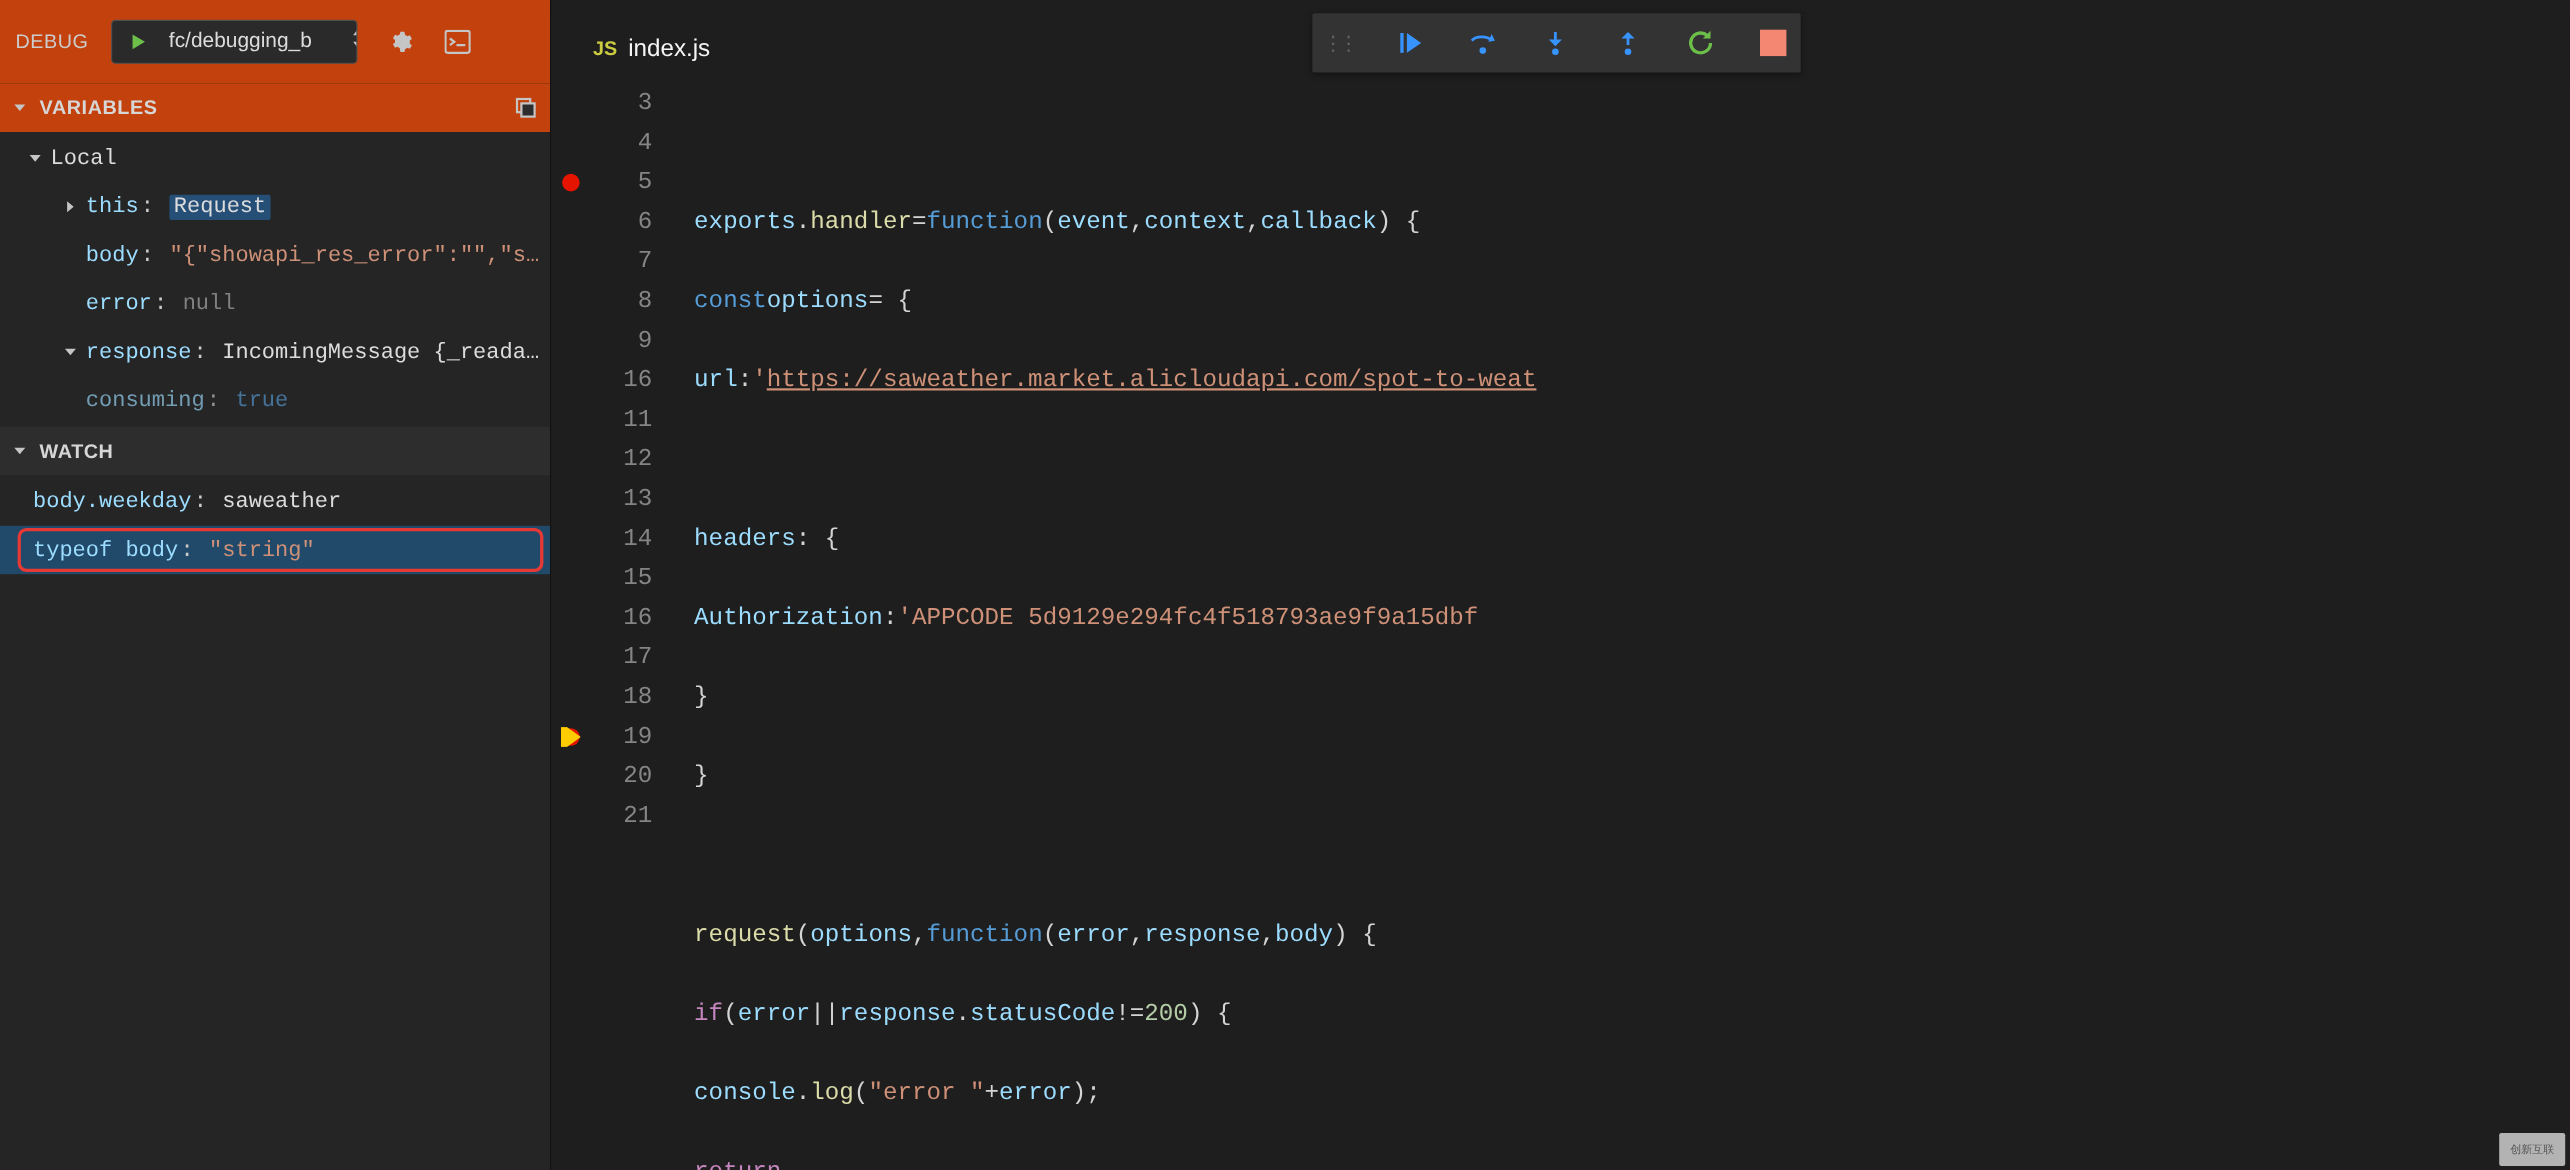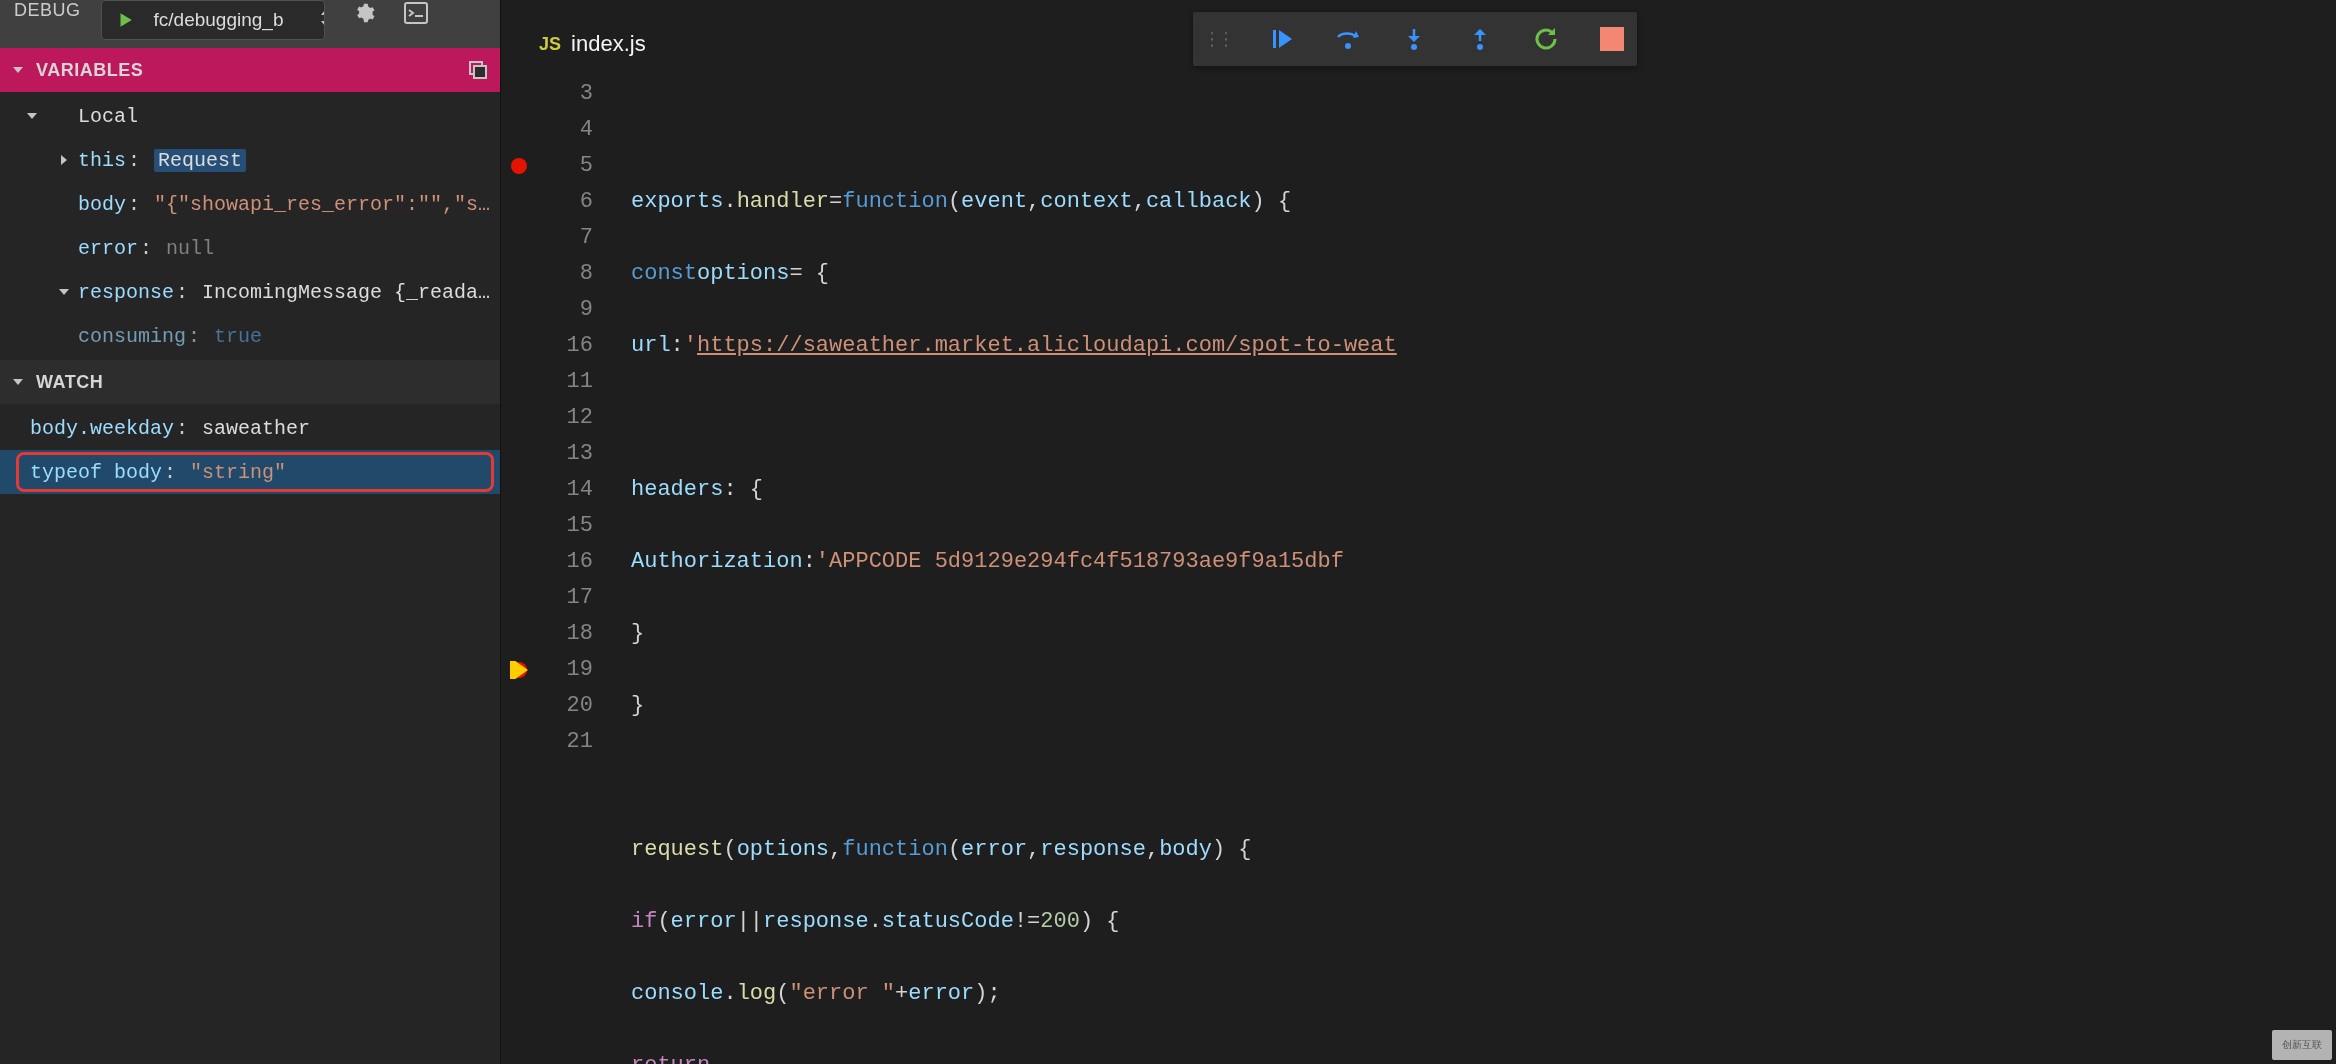--- a/index.html
+++ b/index.html
@@ -22,25 +22,25 @@
   
   .sidebar {
     width: 501px;
     background: #252526;
     display: flex;
     flex-direction: column;
     border-right: 1px solid #111;
   }
   .debug-toolbar {
     display: flex;
-    align-items: flex-start;
-    height: 48px;
+    align-items: center;
+    height: 76px;
     padding: 0 14px;
     gap: 12px;
-    background: #404040;
+    background: #c2410c;
   }
   .debug-title {
     color: #cccccc;
     font-family: -apple-system, "Segoe UI", sans-serif;
     font-size: 18px;
     letter-spacing: 0.5px;
     font-weight: 400;
     margin-right: 8px;
   }
   .run-block {
@@ -97,21 +97,21 @@
     position: relative;
   }
   .section-header .chev {
     margin-right: 10px;
     width: 14px;
     display: flex;
     align-items: center;
     color: #c5c5c5;
   }
   .section-header.sec-variables {
-    background: #be185d;
+    background: #c2410c;
   }
   .section-actions {
     position: absolute;
     right: 10px;
     display: flex;
     gap: 10px;
   }
   .section-actions span {
     color: #c5c5c5;
     width: 24px;
@@ -124,21 +124,21 @@
     padding: 2px 0;
   }
   .var-row {
     display: flex;
     align-items: center;
     height: 44px;
     padding-left: 20px;
     white-space: nowrap;
     overflow: hidden;
   }
-  .var-row.depth-1 { padding-left: 26px; gap: 32px; }
+  .var-row.depth-1 { padding-left: 26px; }
   .var-row.depth-2 { padding-left: 58px; }
   .var-row .arrow {
     width: 18px;
     color: #c5c5c5;
     display: flex;
     align-items: center;
     margin-right: 2px;
   }
   .var-name { color: #9cdcfe; }
   .var-colon { color: #cccccc; margin: 0 2px; }

